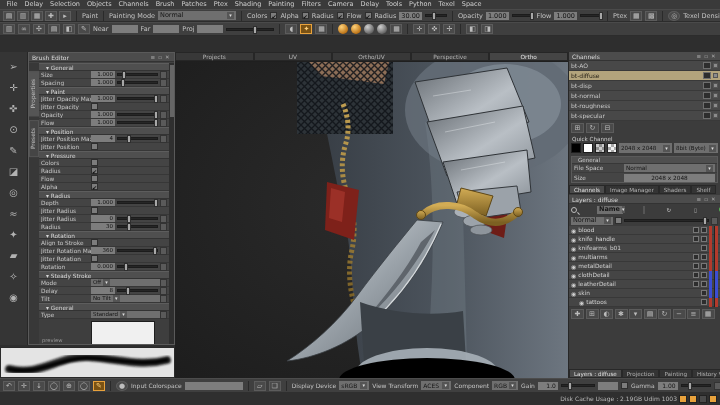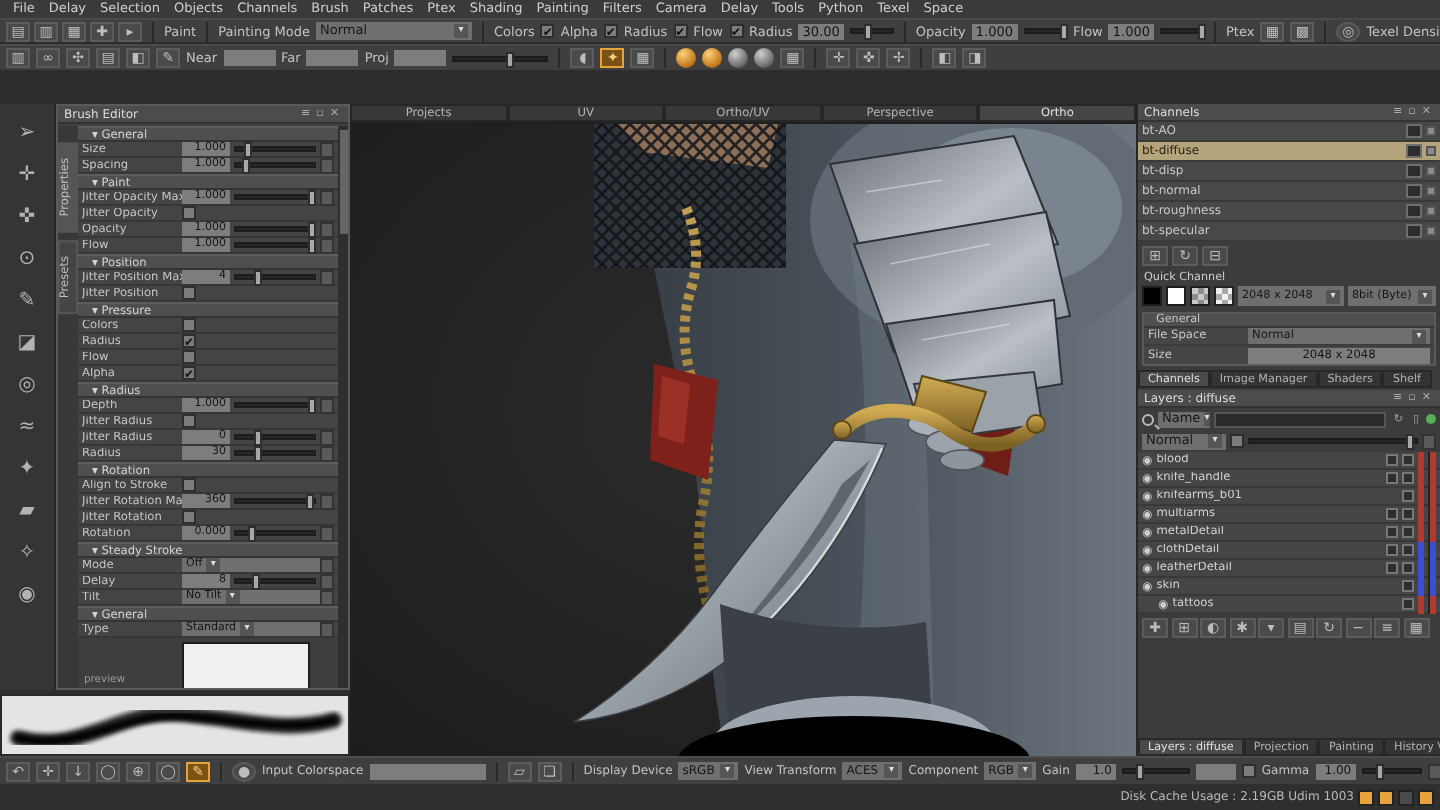--- a/index.html
+++ b/index.html
@@ -561,21 +561,21 @@
         <span class="rtab">Shelf</span>
       </div>
 
     <div class="ptitle" style="margin-top:1px;">
       <span>Layers : diffuse</span>
       <span class="sp"></span>
       <span class="ticon">≡</span>
       <span class="ticon">▫</span>
       <span class="ticon">✕</span>
     </div>
-    <div style="display:flex;align-items:center;gap:2px;padding:1px 2px;height:11px;">
+    <div style="display:flex;align-items:center;gap:20px;padding:1px 2px;height:11px;font-weight:bold;">
       <span class="searchcirc"></span>
       <span class="dd" style="width:26px;height:8px;">
         <span style="flex:1;">Name</span>
         <span class="arrbox">▾</span>
       </span>
       <span class="txtinput"></span>
       <span class="ticon">↻</span>
       <span class="ticon">▯</span>
       <span class="greendot"></span>
     </div>

